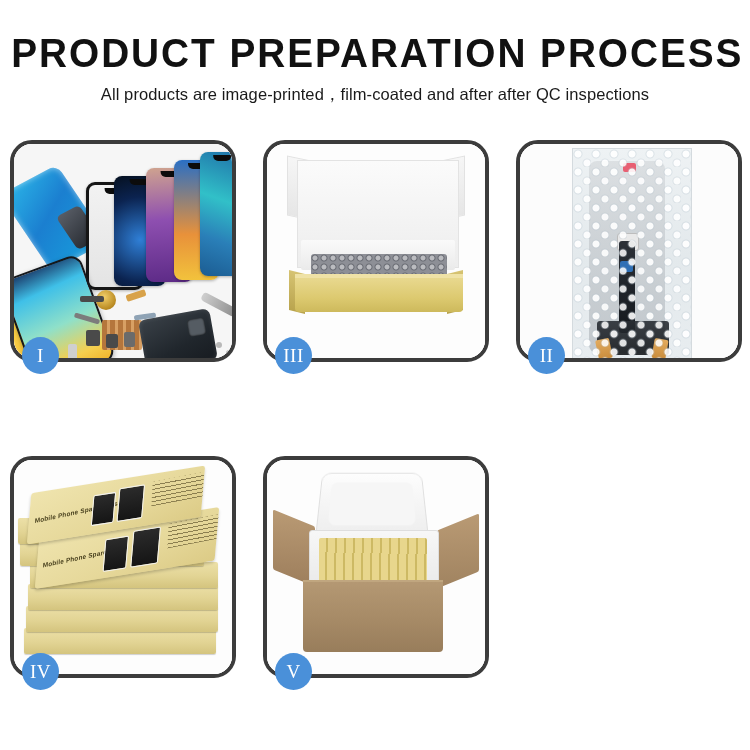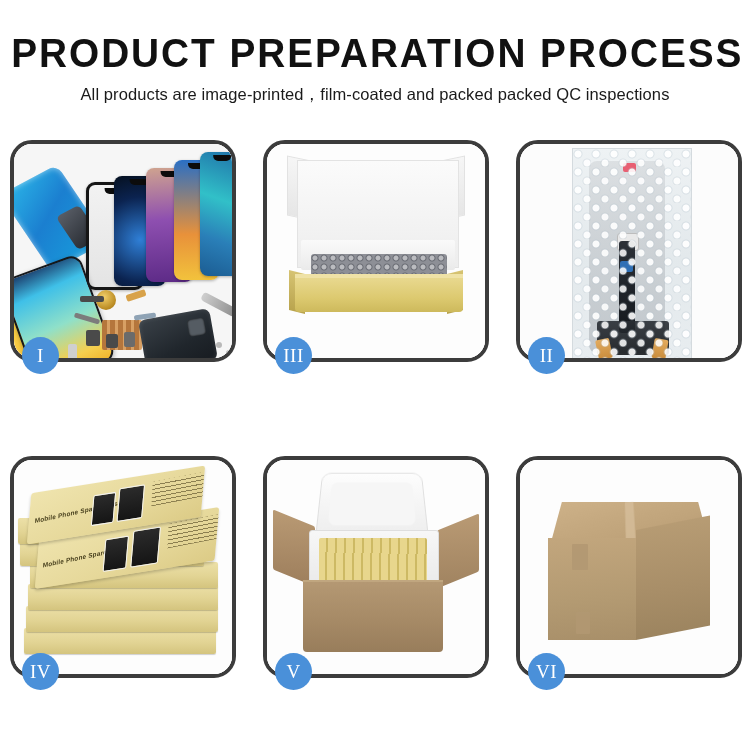--- a/index.html
+++ b/index.html
@@ -380,21 +380,21 @@
     position:absolute;
     background: rgba(178,152,114,.85);
     border-radius: 1px;
   }
 </style>
 </head>
 <body>
 
 <div id="header">
   <div id="page-title">PRODUCT PREPARATION PROCESS</div>
-  <div id="page-subtitle">All products are image-printed，film-coated and packed packed QC inspections</div>
+  <div id="page-subtitle">All products are image-printed，film-coated and after after QC inspections</div>
 </div>
 
 <div id="grid">
 
   <div class="panel">
     <div class="panel-inner">
       <div class="p1-bg"></div>
 
       <div class="p1-tilted-screen"></div>
 
@@ -509,27 +509,14 @@
       <div class="p5-flapL"></div>
       <div class="p5-flapR"></div>
       <div class="p5-foambody"></div>
       <div class="p5-yellowfill"></div>
       <div class="p5-carton-rim"></div>
       <div class="p5-carton-front"></div>
     </div>
     <div class="badge">V</div>
   </div>
 
-  <div class="panel">
-    <div class="panel-inner">
-      <div class="p6-bg"></div>
-      <div class="p6-top">
-        <div class="p6-seam"></div>
-      </div>
-      <div class="p6-side"></div>
-      <div class="p6-front"></div>
-      <div class="p6-tape" style="left:52px; top:84px; width:16px; height:26px;"></div>
-      <div class="p6-tape" style="left:56px; top:152px; width:14px; height:22px;"></div>
-    </div>
-    <div class="badge">VI</div>
-  </div>
 
 </div>
 
 </body></html>

